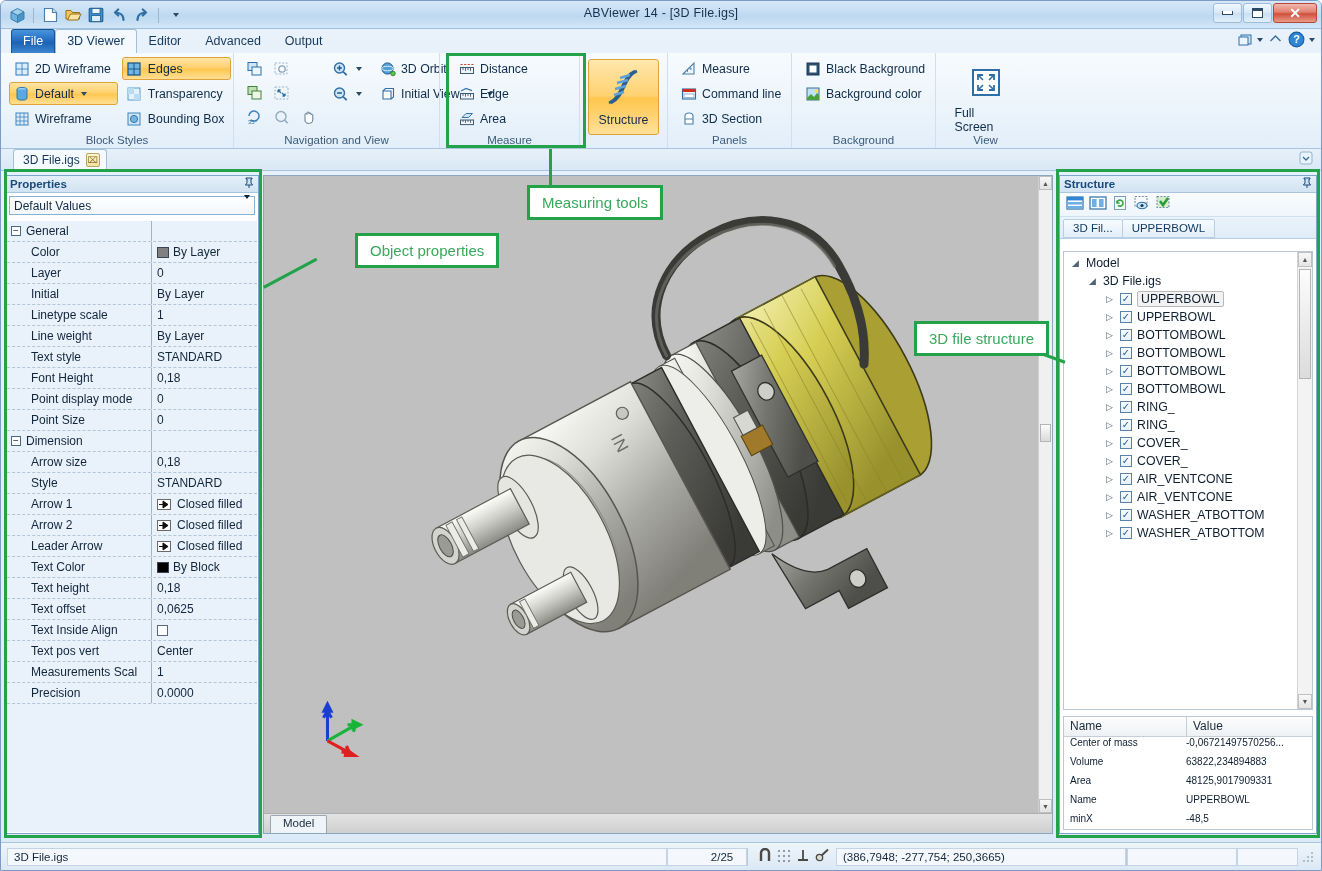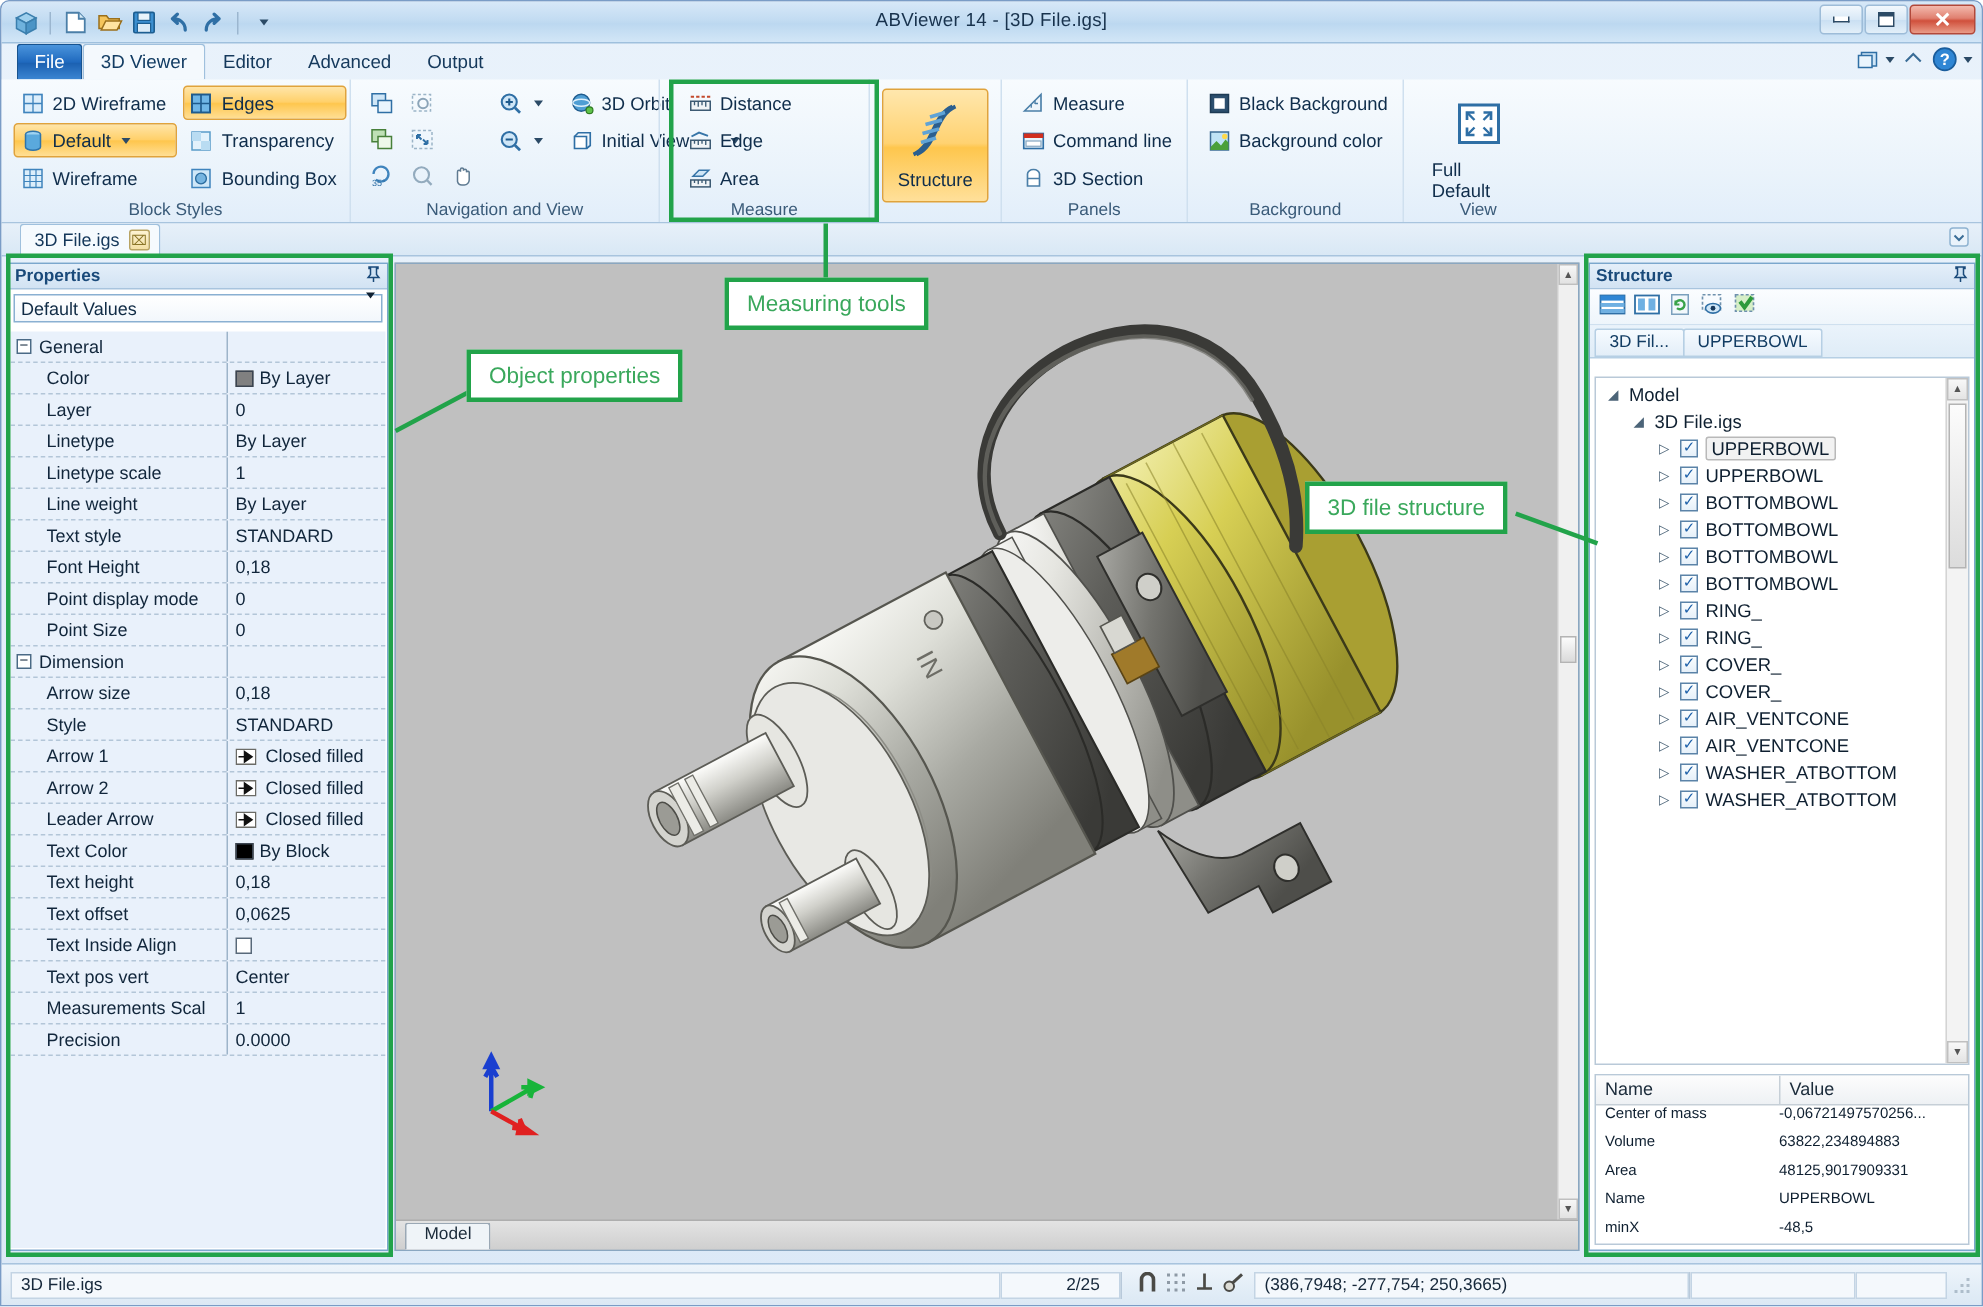--- a/index.html
+++ b/index.html
@@ -104,20 +104,21 @@
   }
   .smallicons { display:flex; gap:3px; }
   .iconbtn { width:24px; height:23px; display:flex; align-items:center; justify-content:center; border:1px solid transparent; border-radius:3px;}
 
   
   .hl { position:absolute; border:3px solid #22a34a; pointer-events:none; z-index:40; }
   .callout {
     position:absolute; z-index:45; background:#fff; border:3px solid #22a34a;
     color:#3aa85c; font-size:15px; padding:6px 12px; white-space:nowrap;
     font-family:"Liberation Sans", sans-serif;
+    margin-left:44px;
   }
   .leader { position:absolute; z-index:44; background:#22a34a; transform-origin:0 0; height:3px; }
 
   
   .doctabs {
     position:absolute; left:0; top:148px; width:100%; height:22px;
     background: linear-gradient(180deg,#e7f0f9 0%, #d9e8f5 100%);
     border-bottom:1px solid #a8c4de; display:flex; align-items:flex-end; padding-left:12px;
   }
   .doctab {
@@ -588,21 +589,21 @@
     <div class="rgroup" style="width:100px">
       <div class="gbody" style="justify-content:center;padding-top:6px">
         <div class="bigbtn">
           <span>
             <svg width="34" height="32" viewBox="0 0 34 32">
                 <rect x="4" y="2" width="26" height="25" fill="#fff" stroke="#2f6fa5" stroke-width="2"></rect>
             <path d="M9 12 V7 h5 M25 12 V7 h-5 M9 17 v5 h5 M25 17 v5 h-5" stroke="#2f6fa5" stroke-width="1.8" fill="none"></path>
             <path d="M9 7 l5 5 M25 7 l-5 5 M9 22 l5 -5 M25 22 l-5 -5" stroke="#2f6fa5" stroke-width="1.6"></path>
               </svg>
           </span>
-          <span>Full Default</span>
+          <span>Full Screen</span>
         </div>
       </div>
       <div class="glabel">View</div>
     </div>
 
   </div>
 
   <div class="hl" style="left:445px; top:52px; width:140px; height:95px;"></div>
   <div class="hl" style="left:3px; top:168px; width:258px; bottom:32px;"></div>
   <div class="hl" style="left:1055px; top:168px; width:264px; bottom:32px;"></div>
@@ -659,21 +660,21 @@
               <span>By Layer</span>
             </div>
           </div>
           <div class="grow">
             <div class="gk">Layer</div>
             <div class="gv">
               <span>0</span>
             </div>
           </div>
           <div class="grow">
-            <div class="gk">Linetype</div>
+            <div class="gk">Initial</div>
             <div class="gv">
               <span>By Layer</span>
             </div>
           </div>
           <div class="grow">
             <div class="gk">Linetype scale</div>
             <div class="gv">
               <span>1</span>
             </div>
           </div>

